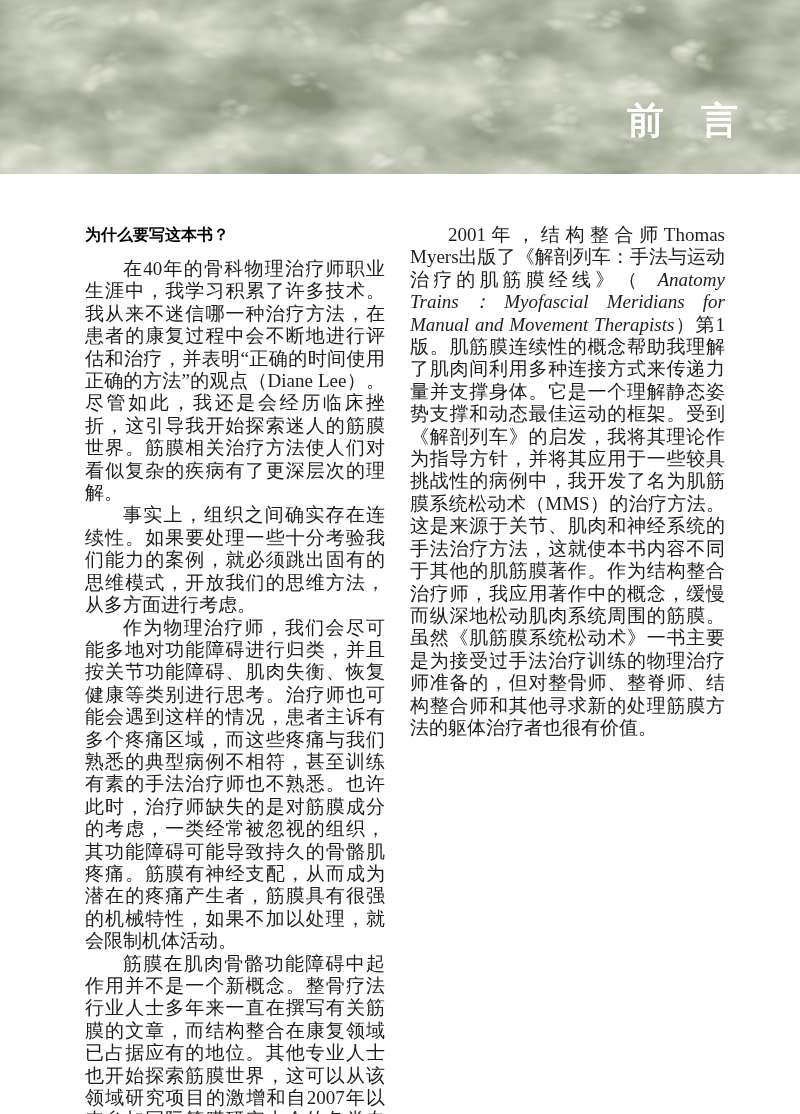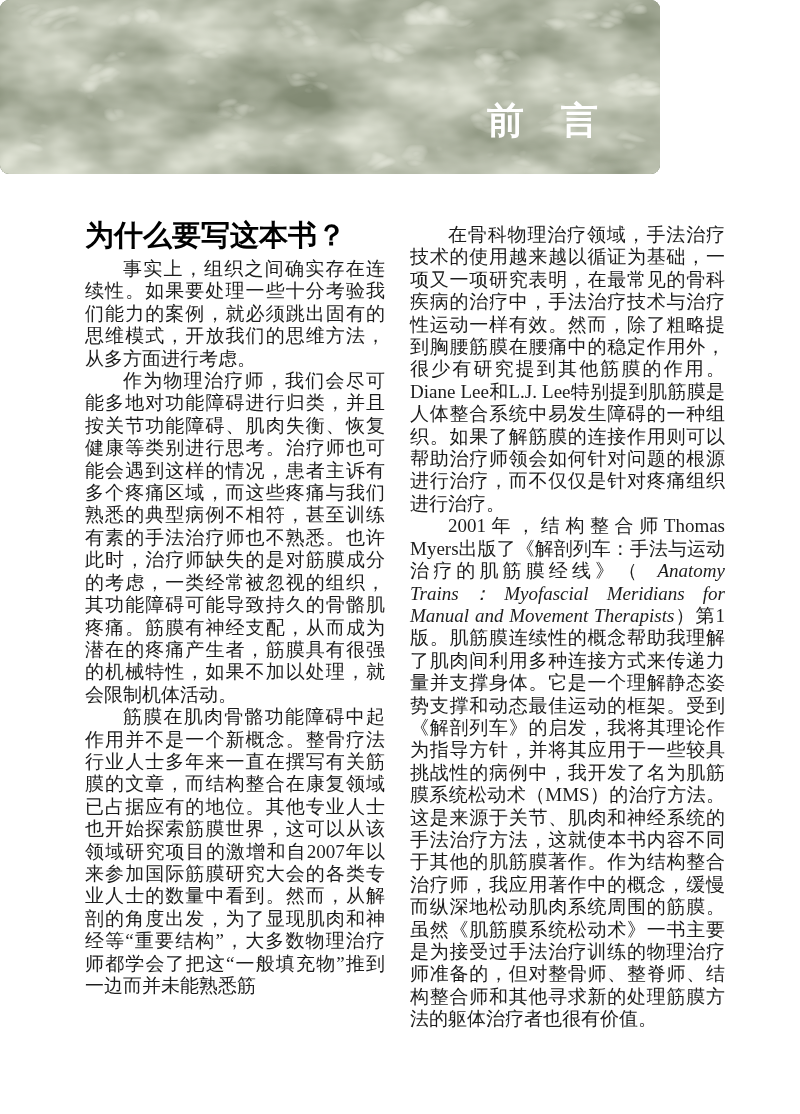--- a/index.html
+++ b/index.html
@@ -5,24 +5,23 @@
   * { box-sizing: border-box; }
   html, body { margin: 0; padding: 0; }
   body {
     width: 800px; height: 1114px;
     background: #ffffff;
     overflow: hidden;
     font-family: "Liberation Serif", "DejaVu Serif", serif;
   }
   .banner {
     position: relative;
-    width: 660px; height: 174px;
+    width: 800px; height: 174px;
     overflow: hidden;
     background: #828a74;
-    border-radius: 9px;
   }
   .banner svg { display: block; }
   .banner-title {
     position: absolute;
     top: 102px; right: 62px;
     margin: 0;
     font-family: "Liberation Sans", "DejaVu Sans", sans-serif;
     font-weight: 700;
     font-size: 37px;
     line-height: 1;
@@ -39,21 +38,21 @@
     color: #1d1d1d;
     font-size: 19px;
     line-height: 22.4px;
     text-align: justify;
   }
   .col-left  { flex: 0 0 300px; width: 300px; }
   .col-right { flex: 0 0 315px; width: 315px; padding-top: 2px; }
   .section-heading {
     margin: 0 0 10px 0;
     font-family: "Liberation Sans", "DejaVu Sans", sans-serif;
-    font-size: 29px;
+    font-size: 16px;
     line-height: 26px;
     font-weight: 700;
     color: #000000;
   }
   .col p { margin: 0; text-indent: 2em; }
   .col p.no-indent { text-indent: 0; }
   .book-title-en { font-style: italic; margin-left: 16px; }
 </style>
 </head>
 <body>
@@ -86,26 +85,26 @@
       <rect width="800" height="174" filter="url(#f-strand2)"></rect>
       <rect width="800" height="174" filter="url(#f-strand)"></rect>
     </svg>
     <h1 class="banner-title">前　言</h1>
   </header>
 
   <main class="content">
 
     <section class="col col-left">
       <h2 class="section-heading">为什么要写这本书？</h2>
+      <p>在40年的骨科物理治疗师职业生涯中，我学习积累了许多技术。我从来不迷信哪一种治疗方法，在患者的康复过程中会不断地进行评估和治疗，并表明“正确的时间使用正确的方法”的观点（Diane Lee）。尽管如此，我还是会经历临床挫折，这引导我开始探索迷人的筋膜世界。筋膜相关治疗方法使人们对看似复杂的疾病有了更深层次的理解。</p>
       <p>事实上，组织之间确实存在连续性。如果要处理一些十分考验我们能力的案例，就必须跳出固有的思维模式，开放我们的思维方法，从多方面进行考虑。</p>
       <p>作为物理治疗师，我们会尽可能多地对功能障碍进行归类，并且按关节功能障碍、肌肉失衡、恢复健康等类别进行思考。治疗师也可能会遇到这样的情况，患者主诉有多个疼痛区域，而这些疼痛与我们熟悉的典型病例不相符，甚至训练有素的手法治疗师也不熟悉。也许此时，治疗师缺失的是对筋膜成分的考虑，一类经常被忽视的组织，其功能障碍可能导致持久的骨骼肌疼痛。筋膜有神经支配，从而成为潜在的疼痛产生者，筋膜具有很强的机械特性，如果不加以处理，就会限制机体活动。</p>
       <p>筋膜在肌肉骨骼功能障碍中起作用并不是一个新概念。整骨疗法行业人士多年来一直在撰写有关筋膜的文章，而结构整合在康复领域已占据应有的地位。其他专业人士也开始探索筋膜世界，这可以从该领域研究项目的激增和自2007年以来参加国际筋膜研究大会的各类专业人士的数量中看到。然而，从解剖的角度出发，为了显现肌肉和神经等“重要结构”，大多数物理治疗师都学会了把这“一般填充物”推到一边而并未能熟悉筋</p>
     </section>
 
     <section class="col col-right">
-      <p>在骨科物理治疗领域，手法治疗技术的使用越来越以循证为基础，一项又一项研究表明，在最常见的骨科疾病的治疗中，手法治疗技术与治疗性运动一样有效。然而，除了粗略提到胸腰筋膜在腰痛中的稳定作用外，很少有研究提到其他筋膜的作用。Diane Lee和L.J. Lee特别提到肌筋膜是人体整合系统中易发生障碍的一种组织。如果了解筋膜的连接作用则可以帮助治疗师领会如何针对问题的根源进行治疗，而不仅仅是针对疼痛组织进行治疗。</p>
       <p>
         <span>2001年，结构整合师Thomas Myers出版了《解剖列车：手法与运动治疗的肌筋膜经线》（</span><em class="book-title-en">Anatomy Trains：Myofascial Meridians for Manual and Movement Therapists</em><span>）第1版。肌筋膜连续性的概念帮助我理解了肌肉间利用多种连接方式来传递力量并支撑身体。它是一个理解静态姿势支撑和动态最佳运动的框架。受到《解剖列车》的启发，我将其理论作为指导方针，并将其应用于一些较具挑战性的病例中，我开发了名为肌筋膜系统松动术（MMS）的治疗方法。这是来源于关节、肌肉和神经系统的手法治疗方法，这就使本书内容不同于其他的肌筋膜著作。作为结构整合治疗师，我应用著作中的概念，缓慢而纵深地松动肌肉系统周围的筋膜。虽然《肌筋膜系统松动术》一书主要是为接受过手法治疗训练的物理治疗师准备的，但对整骨师、整脊师、结构整合师和其他寻求新的处理筋膜方法的躯体治疗者也很有价值。</span>
       </p>
     </section>
 
   </main>
 </div>
 
 </body></html>

